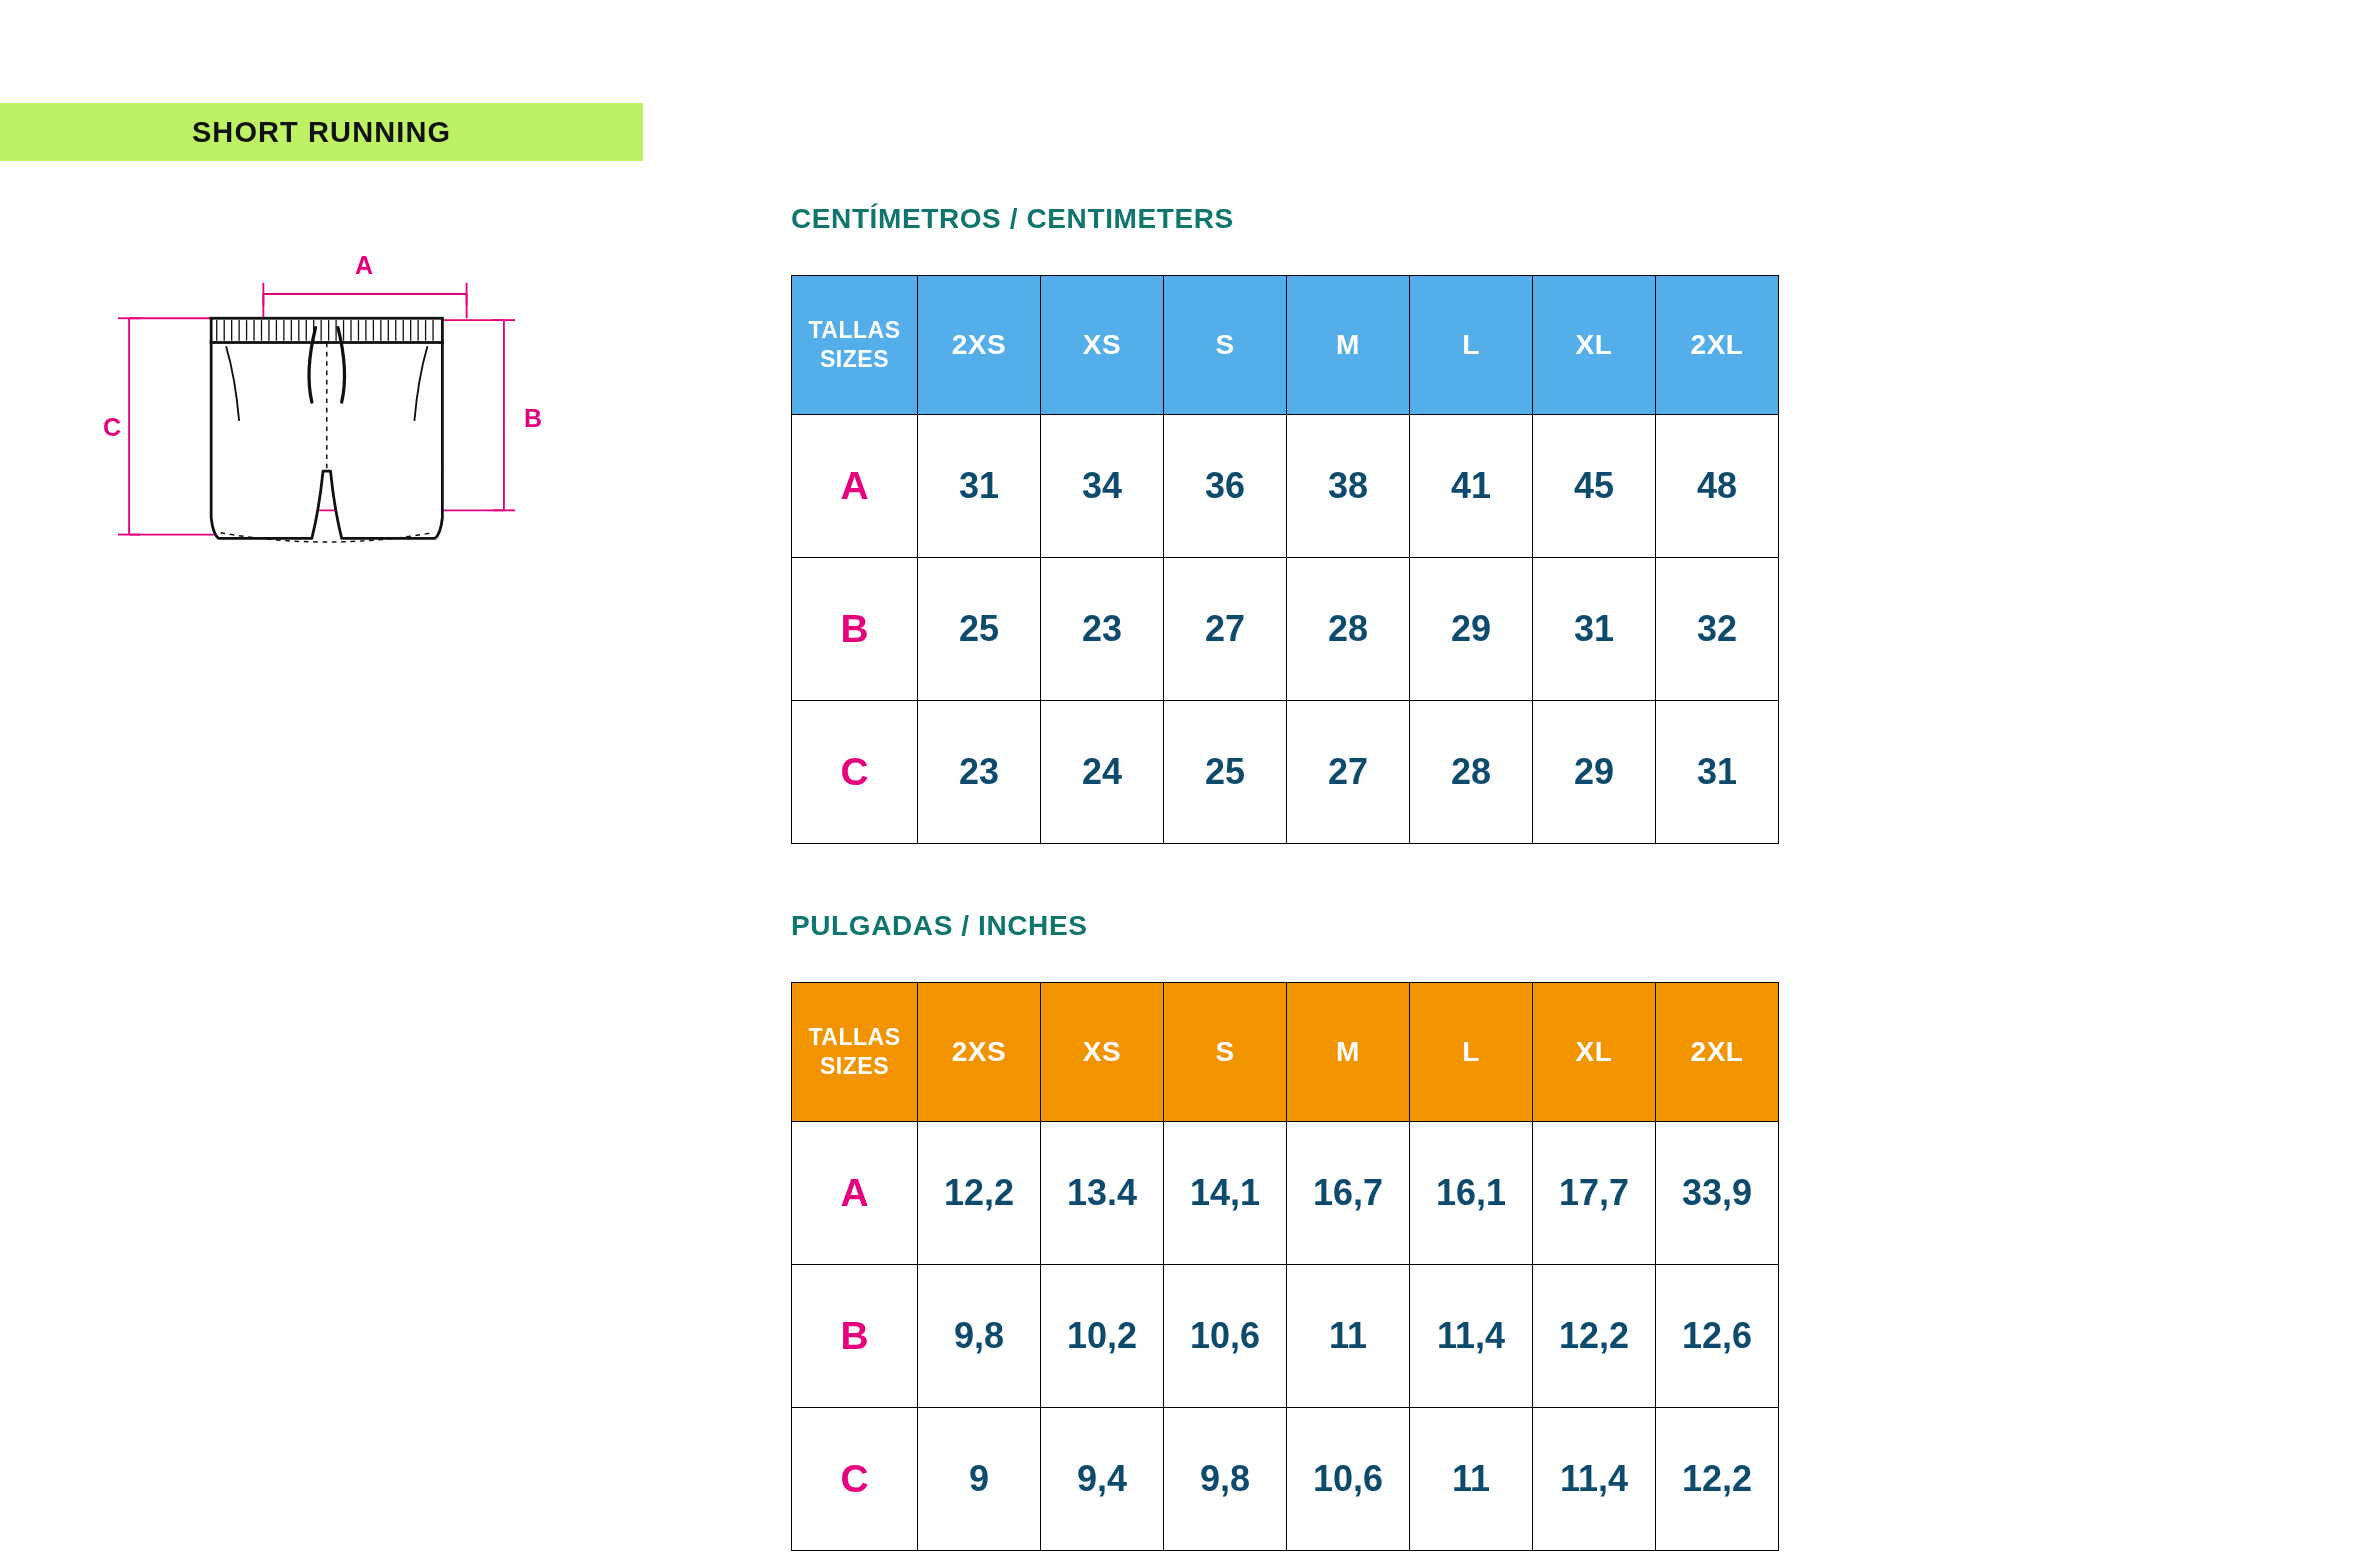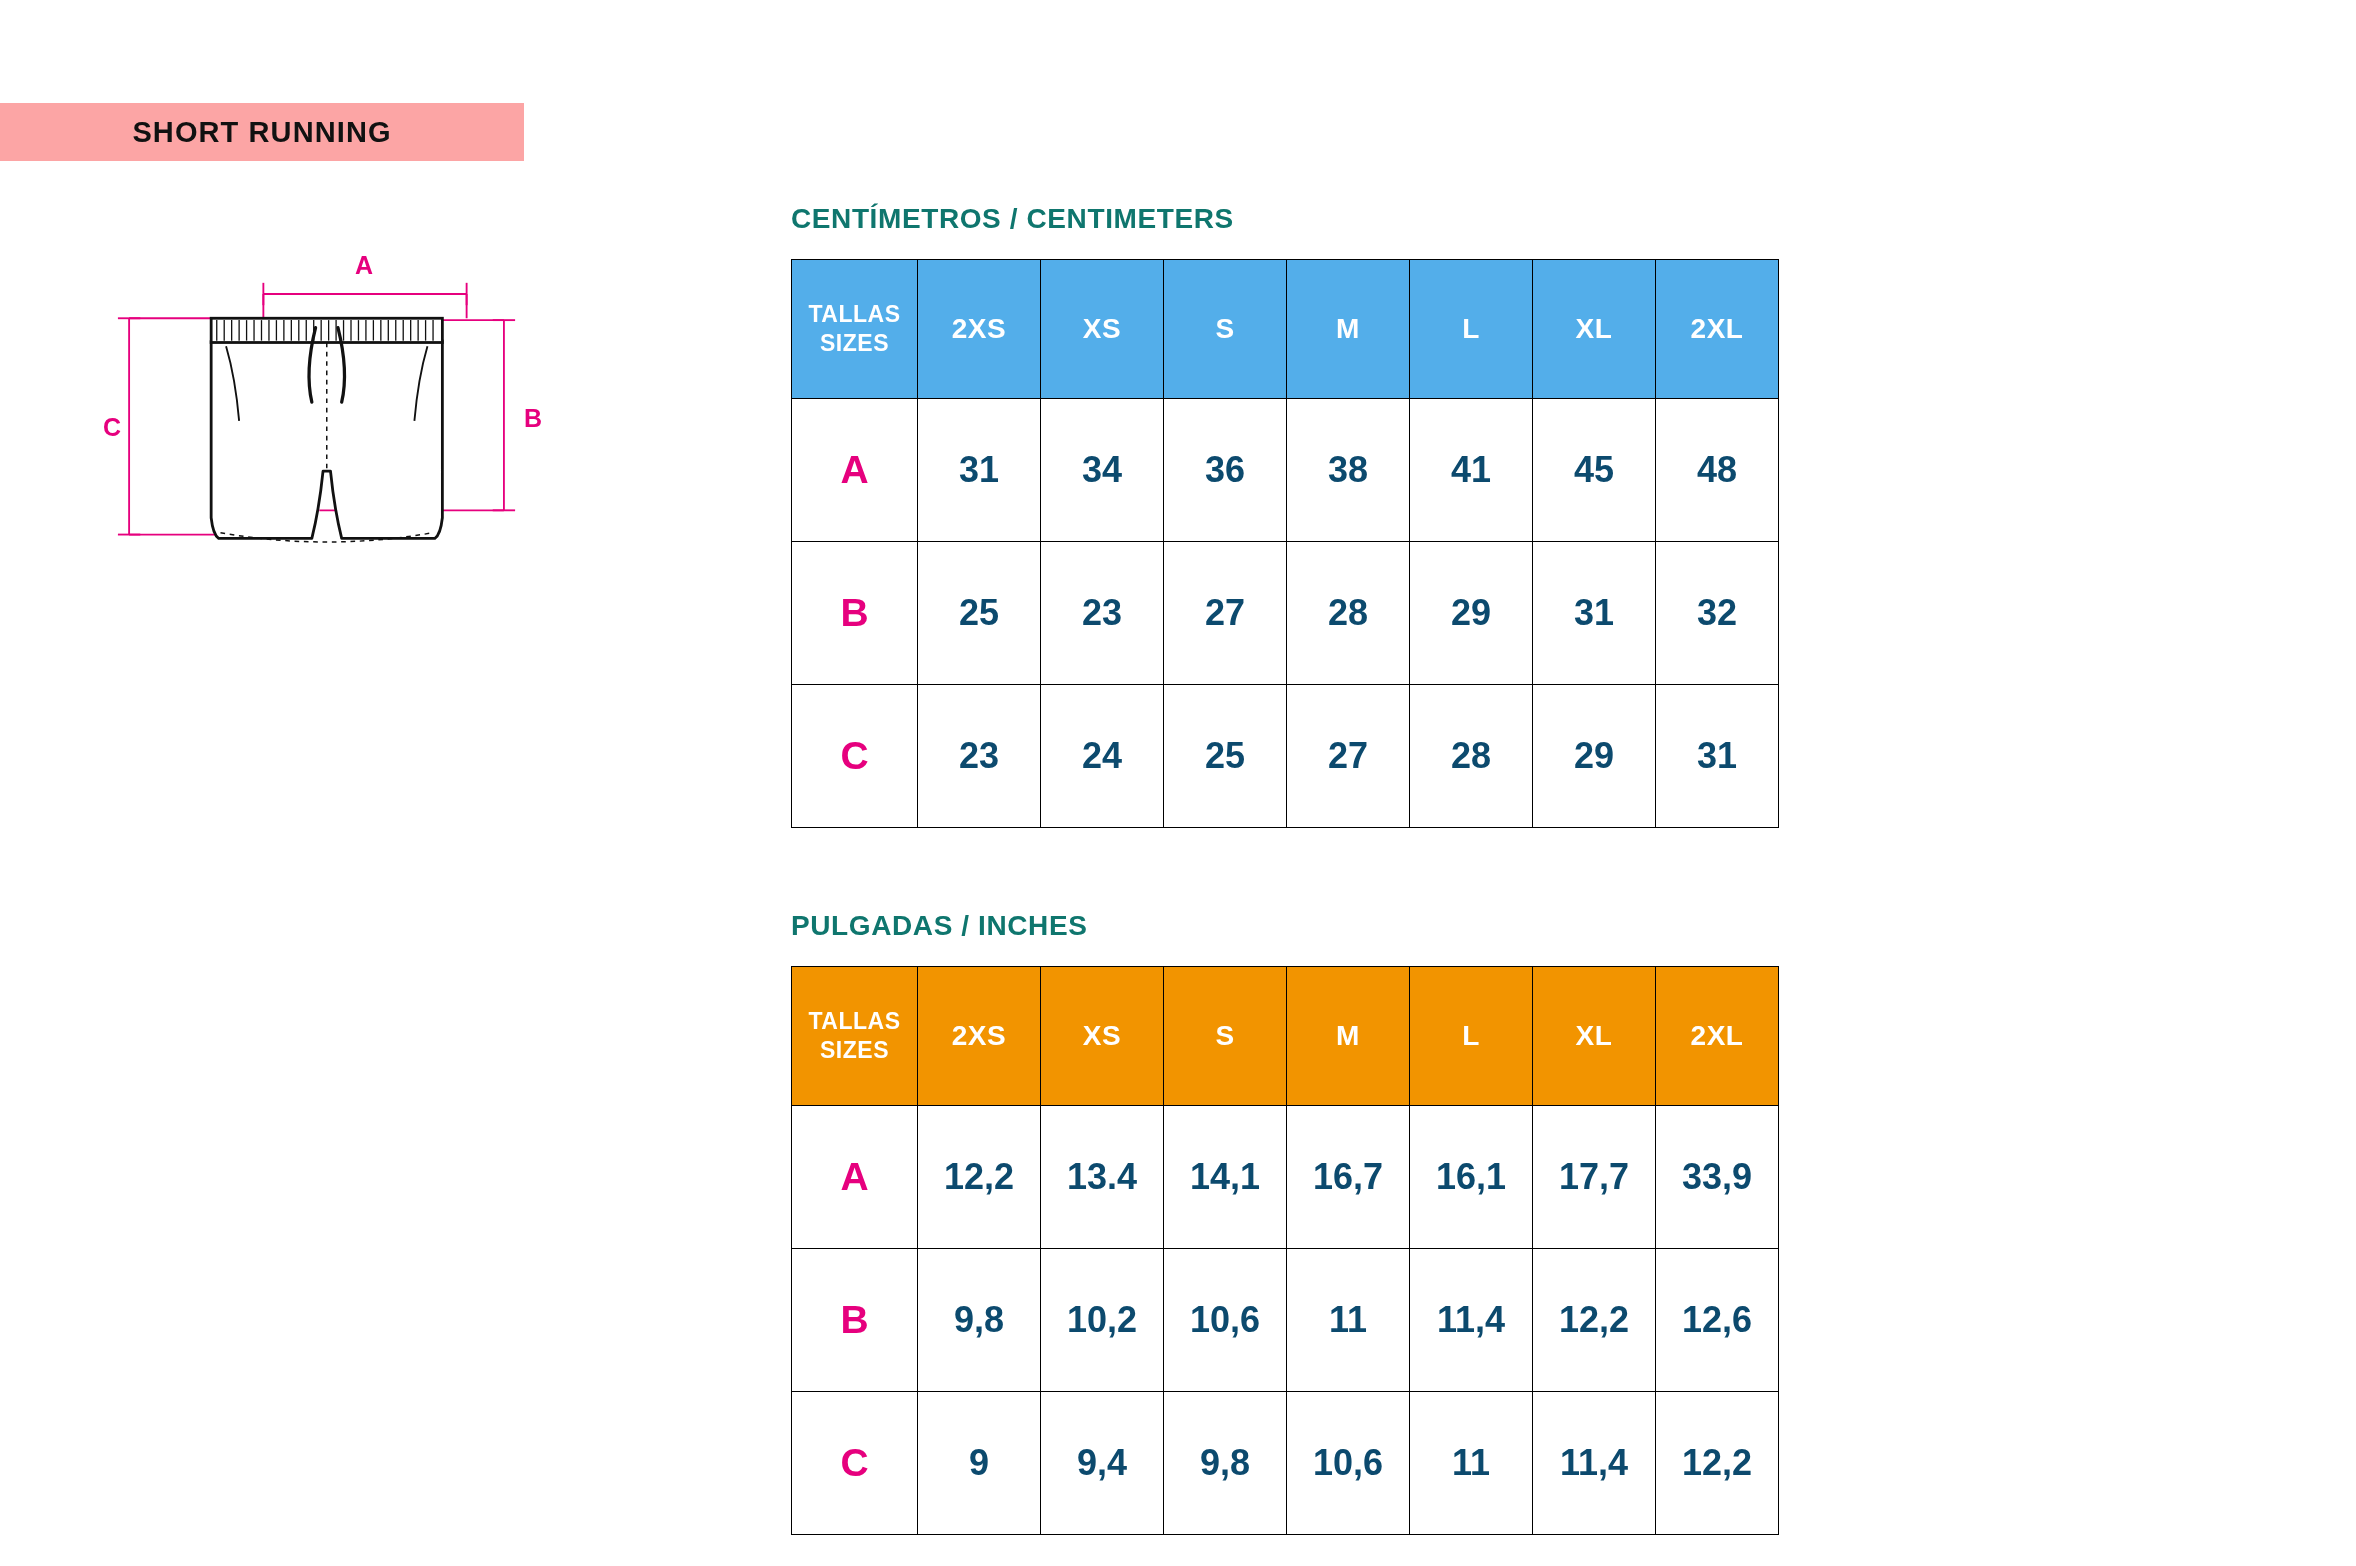--- a/index.html
+++ b/index.html
@@ -13,23 +13,23 @@
     font-family: "Liberation Sans", sans-serif;
     position: relative;
     overflow: hidden;
   }
 
   
   .title-banner {
     position: absolute;
     left: 0;
     top: 103px;
-    width: 524px;
+    width: 643px;
     height: 58px;
-    background: #fca5a5;
+    background: #bef264;
     display: flex;
     align-items: center;
     justify-content: center;
   }
   .title-banner .title-text {
     font-size: 29px;
     font-weight: bold;
     letter-spacing: 1.1px;
     color: #111111;
     text-transform: uppercase;
@@ -54,20 +54,21 @@
     text-transform: uppercase;
   }
   .section-label.cm  { left: 791px; top: 203px; }
   .section-label.in  { left: 791px; top: 910px; }
 
   
   .size-table {
     position: absolute;
     border-collapse: collapse;
     table-layout: fixed;
+    margin-top: 16px;
   }
   .size-table.cm { left: 791px; top: 259px; }
   .size-table.in { left: 791px; top: 966px; }
 
   .size-table td, .size-table th {
     border: 1.9px solid #000000;
     text-align: center;
     vertical-align: middle;
     padding: 0;
   }

